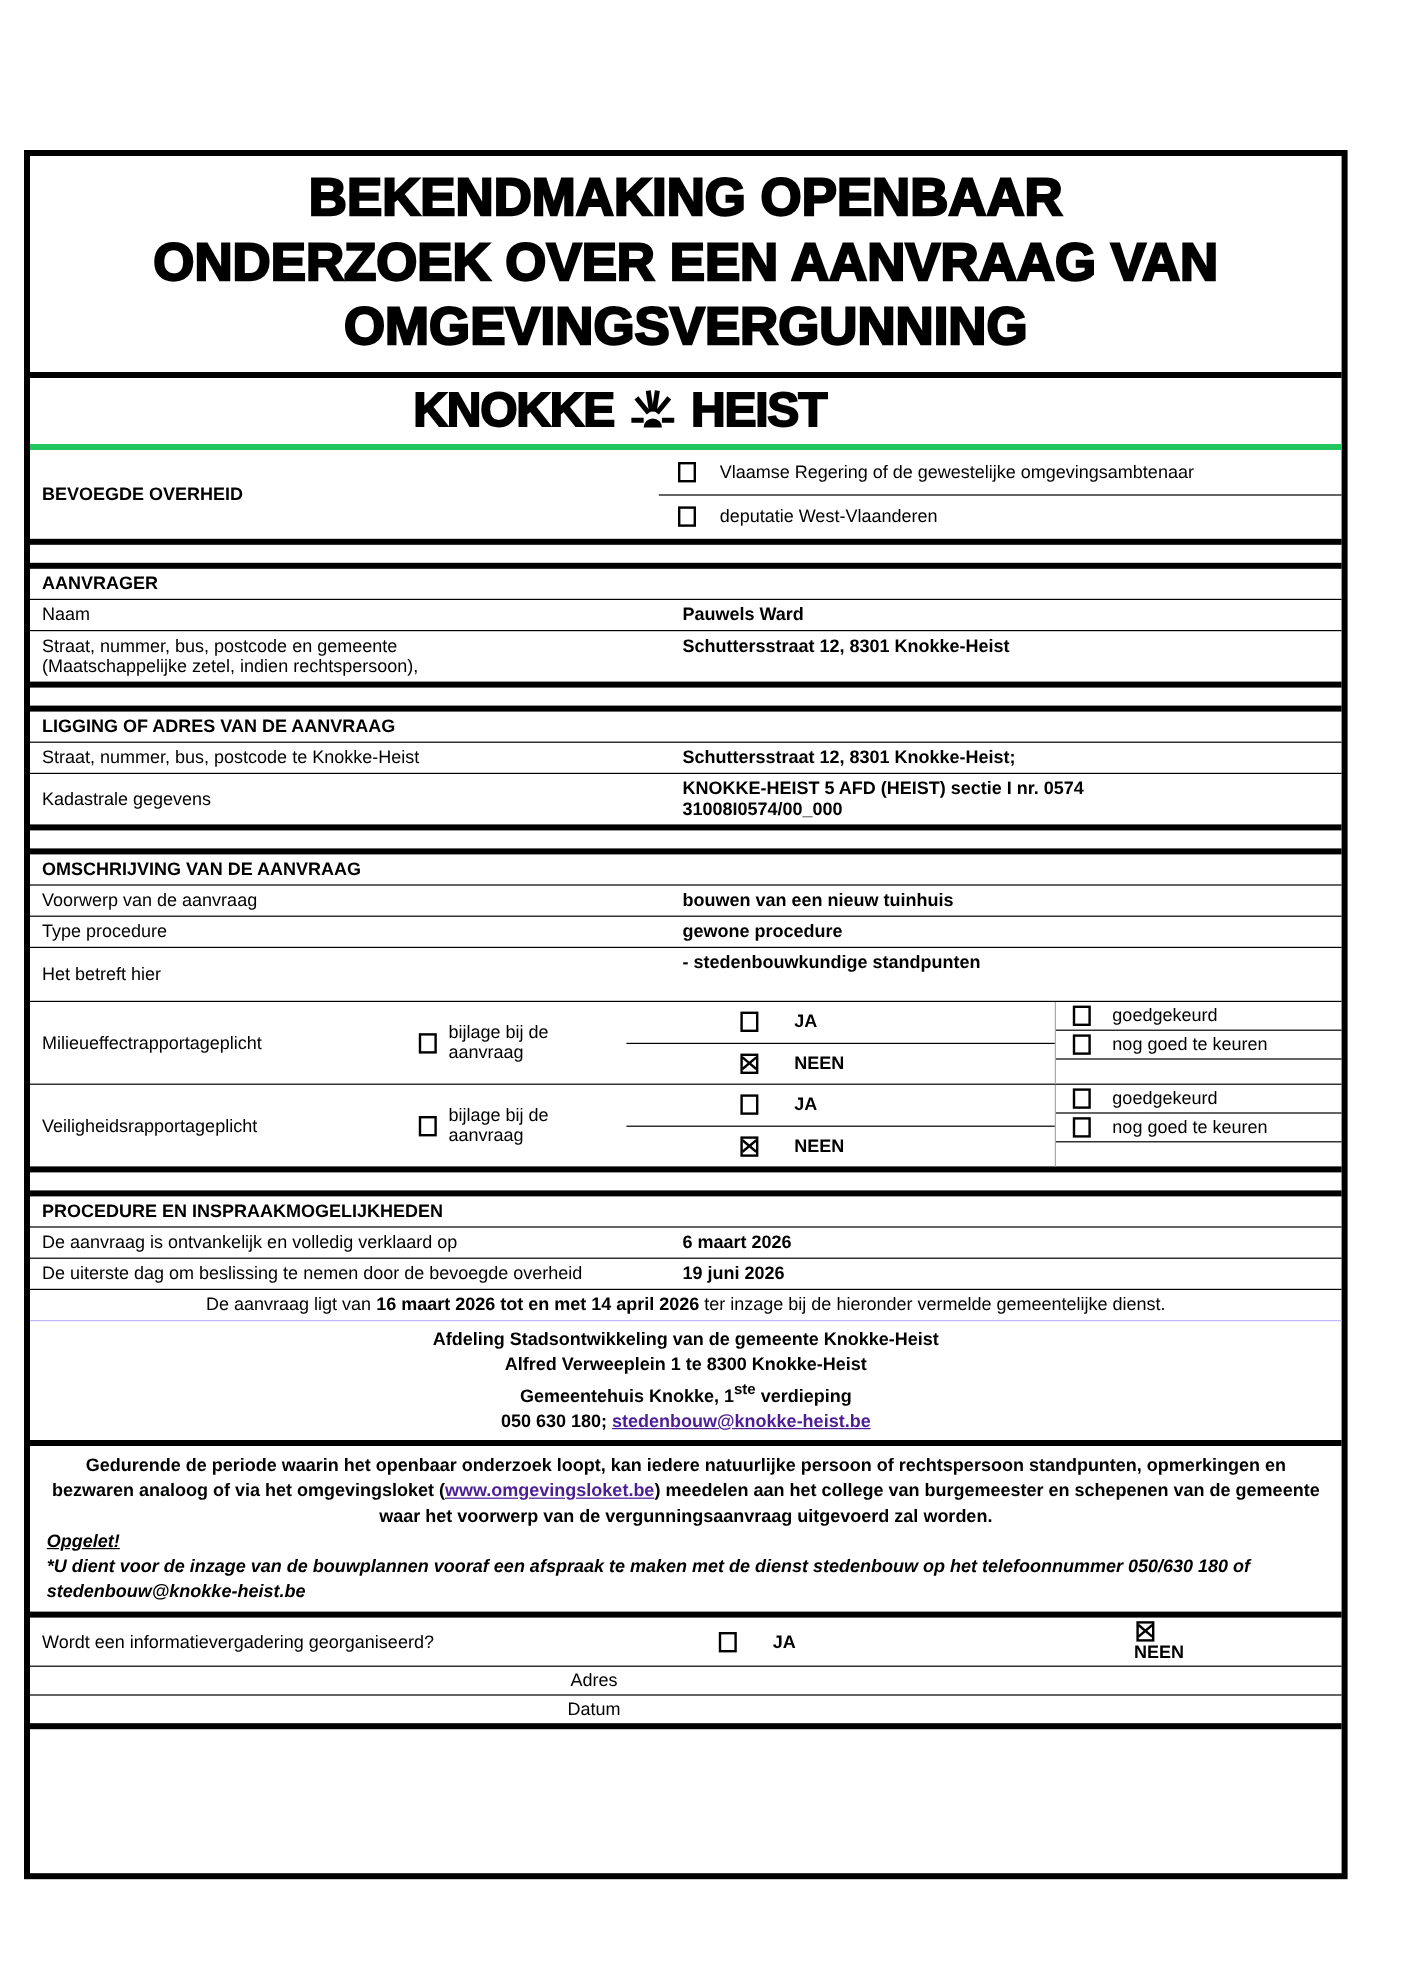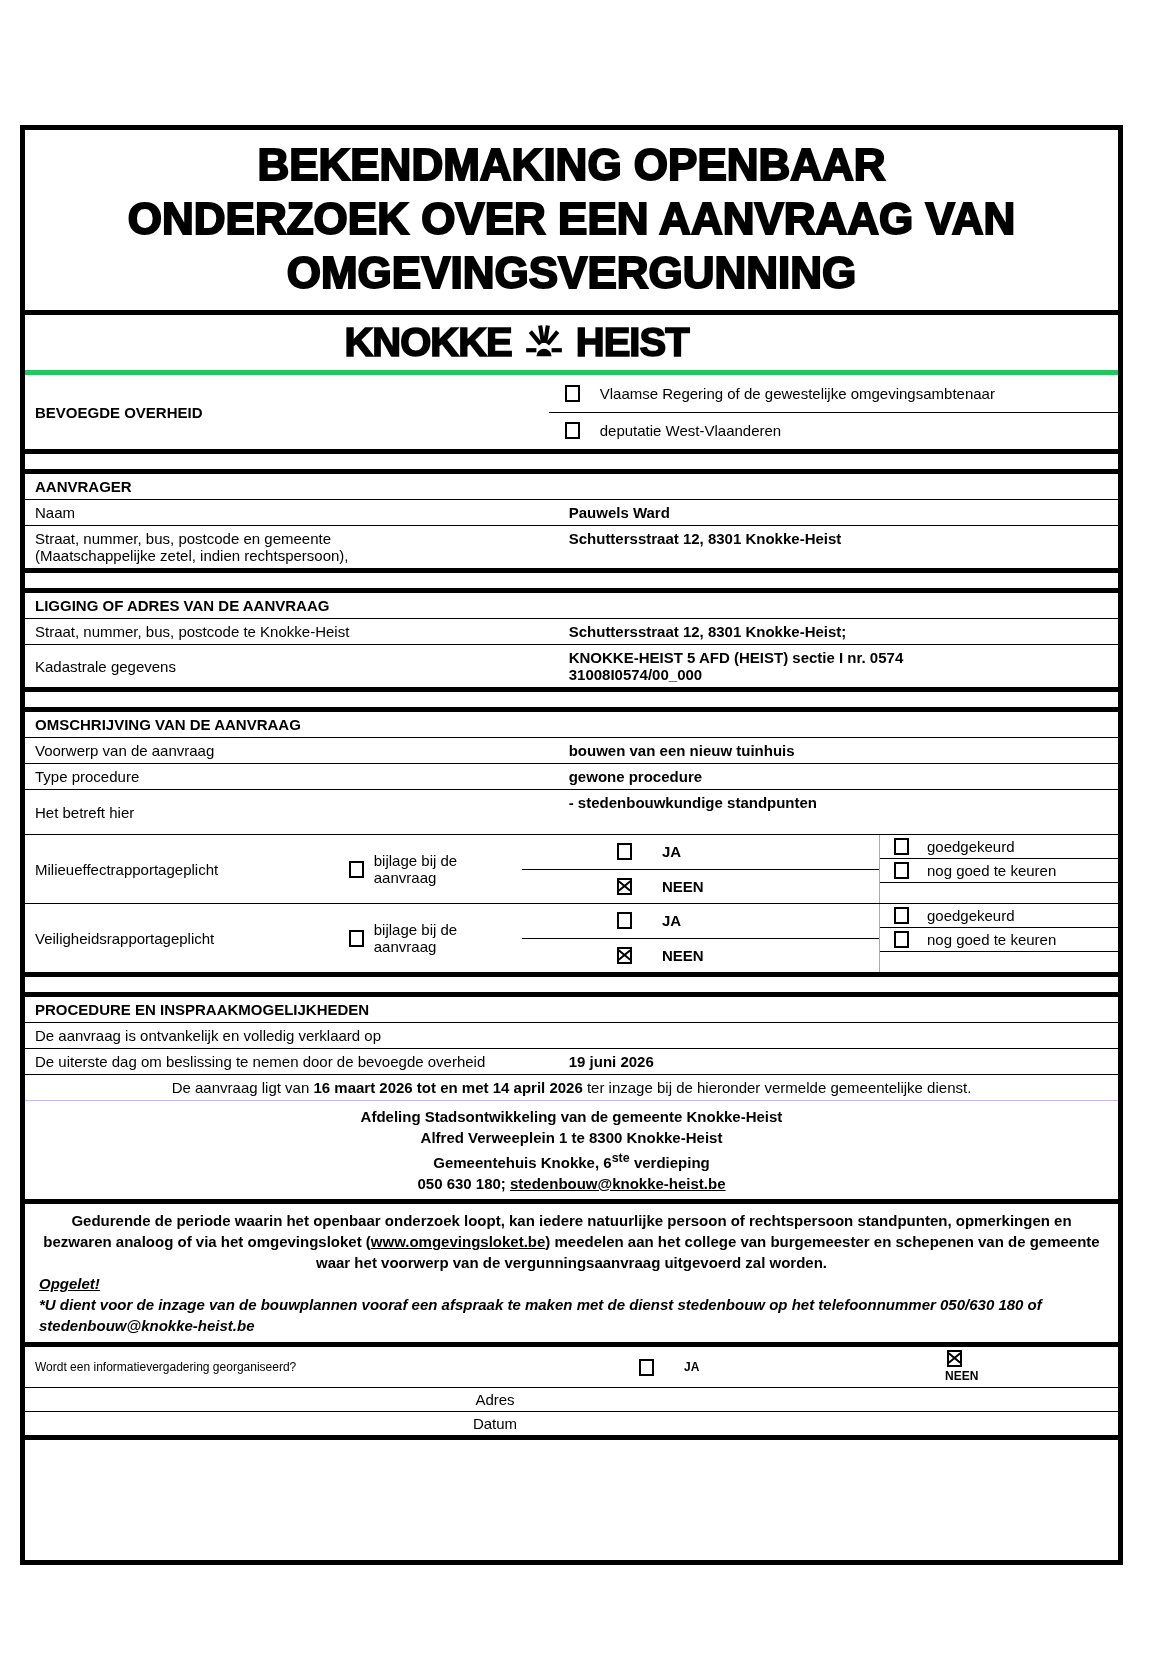--- a/index.html
+++ b/index.html
@@ -44,27 +44,27 @@
   .rap-janeen { width:33%; display:flex; flex-direction:column; }
   .rap-janeen .half { flex:1; display:flex; align-items:center; gap:30px; padding-left:95px; font-weight:bold; }
   .rap-janeen .half.top { border-bottom:1px solid #000; }
   .rap-right { width:22%; display:flex; flex-direction:column; border-left:1px solid #aaa; }
   .rap-right .r { height:23px; display:flex; align-items:center; gap:18px; padding-left:14px; border-bottom:1px solid #000; }
   .rap-right .spacer { flex:1; }
 
   
   .inzage { border-top:1px solid #000; text-align:center; padding:4px 8px; font-size:15px; }
   .dienst { border-top:1px solid #c4b5fd; text-align:center; padding:5px 8px; font-size:15px; font-weight:bold; line-height:21px; }
-  a.link { color:#000000; text-decoration:underline; font-weight:bold; }
+  a.link { color:#4c1d95; text-decoration:underline; font-weight:bold; }
   .bezwaar { border-top:5px solid #000; padding:6px 14px 6px; font-size:15px; font-weight:bold; line-height:21px; }
   .bezwaar-para { text-align:center; }
   .opgelet { font-style:italic; text-decoration:underline; }
   .opgelet-note { font-style:italic; }
 
-  .verg { border-top:5px solid #000; display:flex; min-height:40px; font-size:12px; }
+  .verg { border-top:5px solid #000; display:flex; min-height:40px; font-size:15px;gap:40px; }
   .verg-label { flex:1; display:flex; align-items:center; padding-left:10px; }
   .verg-ja { width:240px; display:flex; align-items:center; gap:30px; font-weight:bold; }
   .verg-neen { width:173px; display:flex; flex-direction:column; justify-content:center; padding:2px 0 2px 66px; font-weight:bold; line-height:17px; }
   .verg-neen .cb { margin-left:2px; margin-bottom:1px; }
 
   .centerline { border-top:1px solid #000; padding:3px 0; font-size:15px; }
   .centerline span { display:block; width:86%; text-align:center; }
   .empty-box { border-top:5px solid #000; height:120px; }
 </style>
 </head>
@@ -210,34 +210,35 @@
       </div>
       <div class="spacer"></div>
     </div>
   </div>
 
   <div class="sep"></div>
 
   <div class="section-header">PROCEDURE EN INSPRAAKMOGELIJKHEDEN</div>
   <div class="frow">
     <div class="fl">De aanvraag is ontvankelijk en volledig verklaard op</div>
+    <div class="fv">6 maart 2026</div>
   </div>
   <div class="frow">
     <div class="fl">De uiterste dag om beslissing te nemen door de bevoegde overheid</div>
     <div class="fv">19 juni 2026</div>
   </div>
 
   <div class="inzage">
     <span>De aanvraag ligt van </span><b>16 maart 2026 tot en met 14 april 2026</b><span> ter inzage bij de hieronder vermelde gemeentelijke dienst.</span>
   </div>
 
   <div class="dienst">
     <div>Afdeling Stadsontwikkeling van de gemeente Knokke-Heist</div>
     <div>Alfred Verweeplein 1 te 8300 Knokke-Heist</div>
-    <div><span>Gemeentehuis Knokke, 6</span><sup>ste</sup><span> verdieping</span></div>
+    <div><span>Gemeentehuis Knokke, 1</span><sup>ste</sup><span> verdieping</span></div>
     <div><span>050 630 180; </span><a class="link" href="#">stedenbouw@knokke-heist.be</a></div>
   </div>
 
   <div class="bezwaar">
     <div class="bezwaar-para">
       <span>Gedurende de periode waarin het openbaar onderzoek loopt, kan iedere natuurlijke persoon of rechtspersoon standpunten, opmerkingen en bezwaren analoog of via het omgevingsloket (</span><a class="link" href="#">www.omgevingsloket.be</a><span>) meedelen aan het college van burgemeester en schepenen van de gemeente waar het voorwerp van de vergunningsaanvraag uitgevoerd zal worden.</span>
     </div>
     <div class="opgelet">Opgelet!</div>
     <div class="opgelet-note">*U dient voor de inzage van de bouwplannen vooraf een afspraak te maken met de dienst stedenbouw op het telefoonnummer 050/630 180 of stedenbouw@knokke-heist.be</div>
   </div>

